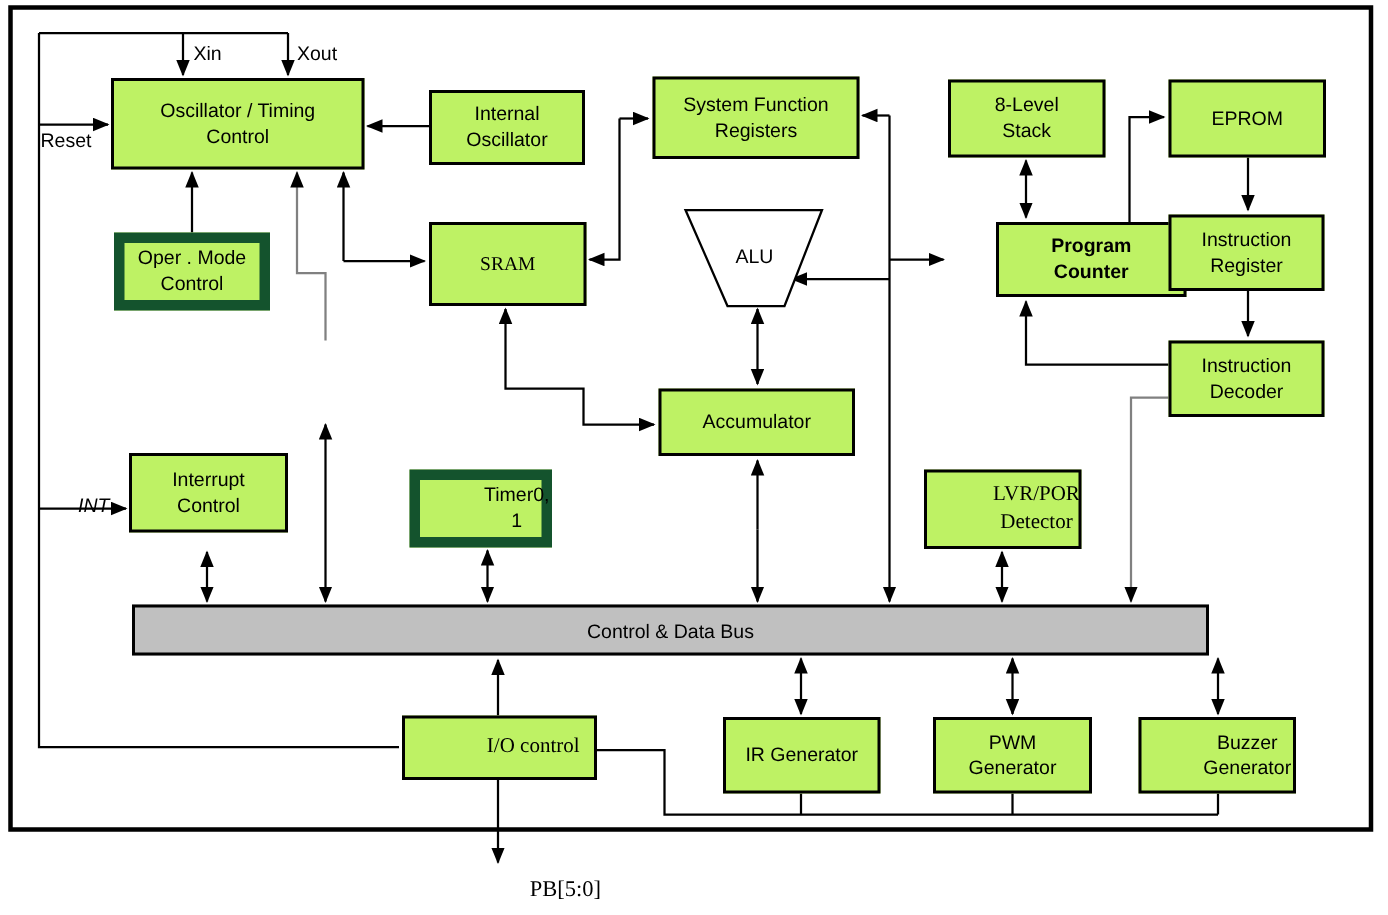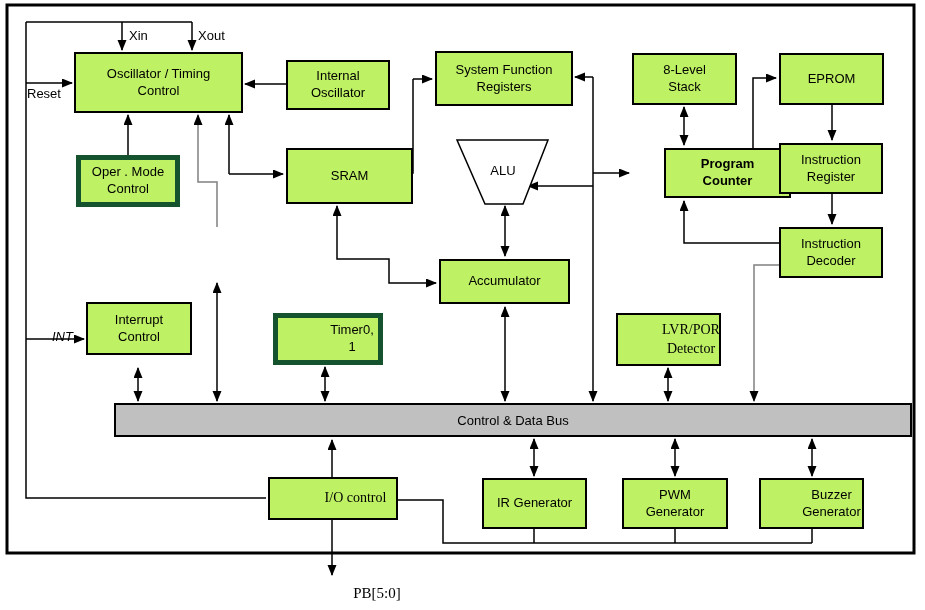--- a/index.html
+++ b/index.html
@@ -7,21 +7,21 @@
     position:relative; width:925px; height:610px; background:#ffffff;
     font-family:"Liberation Sans", sans-serif; color:#000; overflow:hidden;
   }
   #wires { position:absolute; left:0; top:0; z-index:1; }
   .box {
     position:absolute; z-index:2; box-sizing:border-box;
     display:flex; align-items:center; justify-content:center;
     text-align:center; background:#bef264; border:2px solid #000;
     font-size:13px; line-height:1.3; white-space:pre-line;
   }
-  .box.gray { border:5px solid #14532d; }
+  .box.gray { border:7px solid #14532d; }
   .box.serif, .serif { font-family:"Liberation Serif", serif; font-size:14px;padding-left:45px; }
   .floating {
     position:absolute; z-index:3; font-size:13px; line-height:1;
     white-space:pre; background:transparent;
   }
   .alu-label {
     position:absolute; z-index:3; font-size:13px; text-align:center;
   }
   #bus {
     position:absolute; z-index:2; box-sizing:border-box;
@@ -138,45 +138,45 @@
 Registers</div>
 
   <div class="box" style="left:632px;top:53px;width:105px;height:52px;">8-Level
 Stack</div>
 
   <div class="box" style="left:779px;top:53px;width:105px;height:52px;">EPROM</div>
 
   <div class="box gray" style="left:76px;top:155px;width:104px;height:52px;">Oper . Mode
 Control</div>
 
-  <div class="box" style="left:286px;top:148px;width:127px;height:56px;">SRAM</div>
+  <div class="box" style="left:286px;top:148px;width:105px;height:56px;font-family:Liberation Serif, serif;">SRAM</div>
 
   <div class="alu-label" style="left:468px;top:163px;width:70px;">ALU</div>
 
   <div class="box" style="left:664px;top:148px;width:127px;height:50px;font-weight:bold;">Program
 Counter</div>
 
   <div class="box" style="left:779px;top:143px;width:104px;height:51px;">Instruction
 Register</div>
 
 
   <div class="box" style="left:439px;top:259px;width:131px;height:45px;">Accumulator</div>
 
   <div class="box" style="left:779px;top:227px;width:104px;height:51px;">Instruction
 Decoder</div>
 
   <div class="box" style="left:86px;top:302px;width:106px;height:53px;">Interrupt
 Control</div>
 
-  <div class="box gray" style="left:273px;top:313px;width:110px;height:52px;padding-left:48px;">Timer0, 1</div>
+  <div class="box gray" style="left:273px;top:313px;width:95px;height:52px;padding-left:48px;">Timer0, 1</div>
 
   <div class="box serif" style="left:616px;top:313px;width:105px;height:53px;">LVR/POR
 Detector</div>
 
-  <div id="bus" style="left:88px;top:403px;width:798px;height:34px;margin-left:26px;">
+  <div id="bus" style="left:88px;top:403px;width:718px;height:34px;">
     <span>Control  &amp; Data Bus</span>
   </div>
 
   <div class="box serif" style="left:268px;top:477px;width:130px;height:43px;">I/O control</div>
 
   <div class="box" style="left:482px;top:478px;width:105px;height:51px;">IR Generator</div>
 
   <div class="box" style="left:622px;top:478px;width:106px;height:51px;">PWM
 Generator</div>
 

